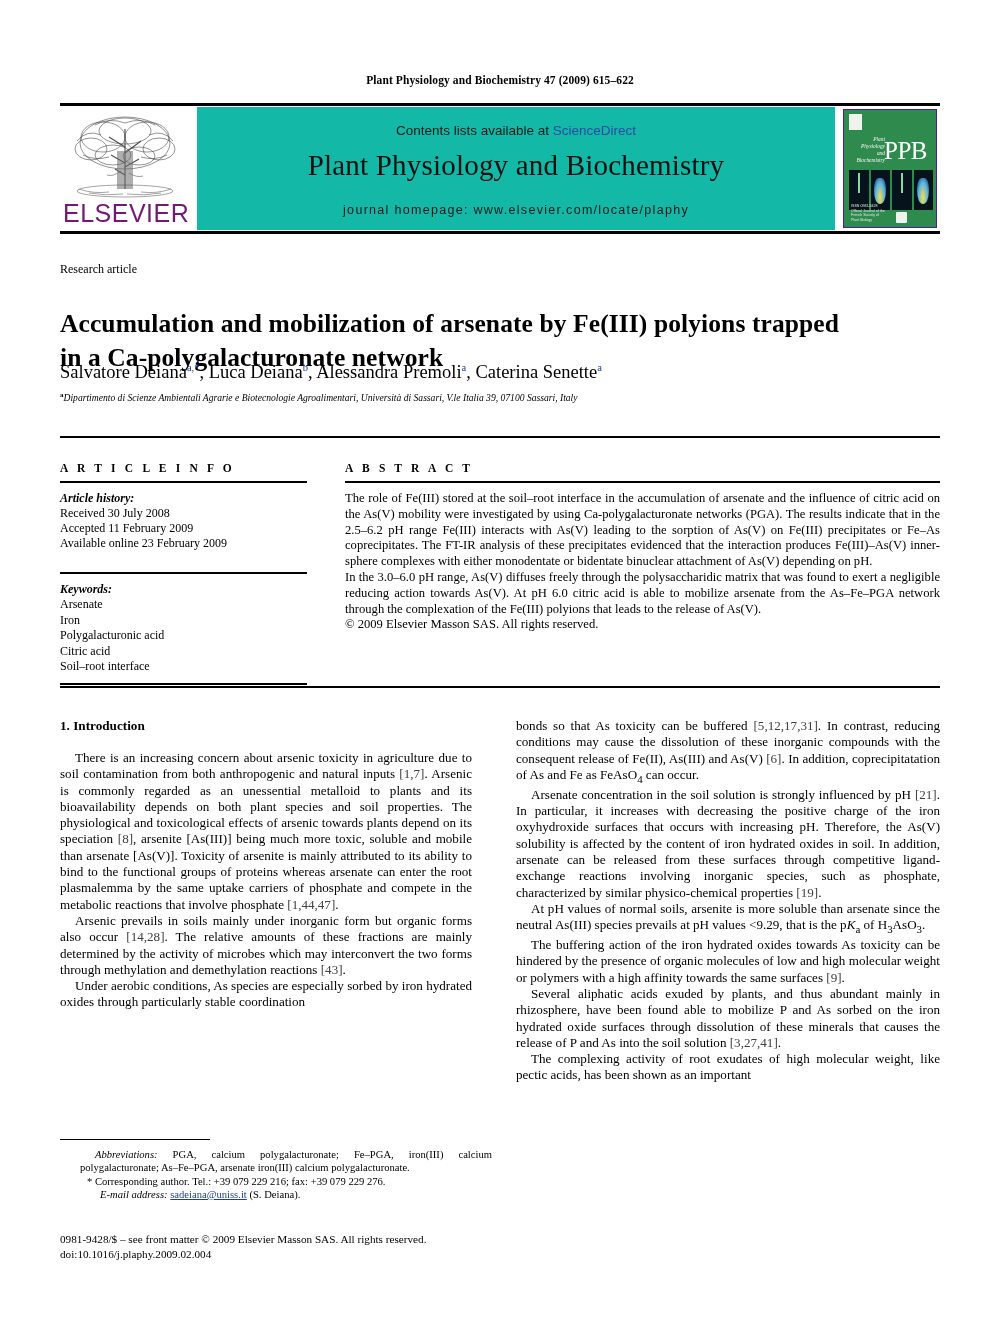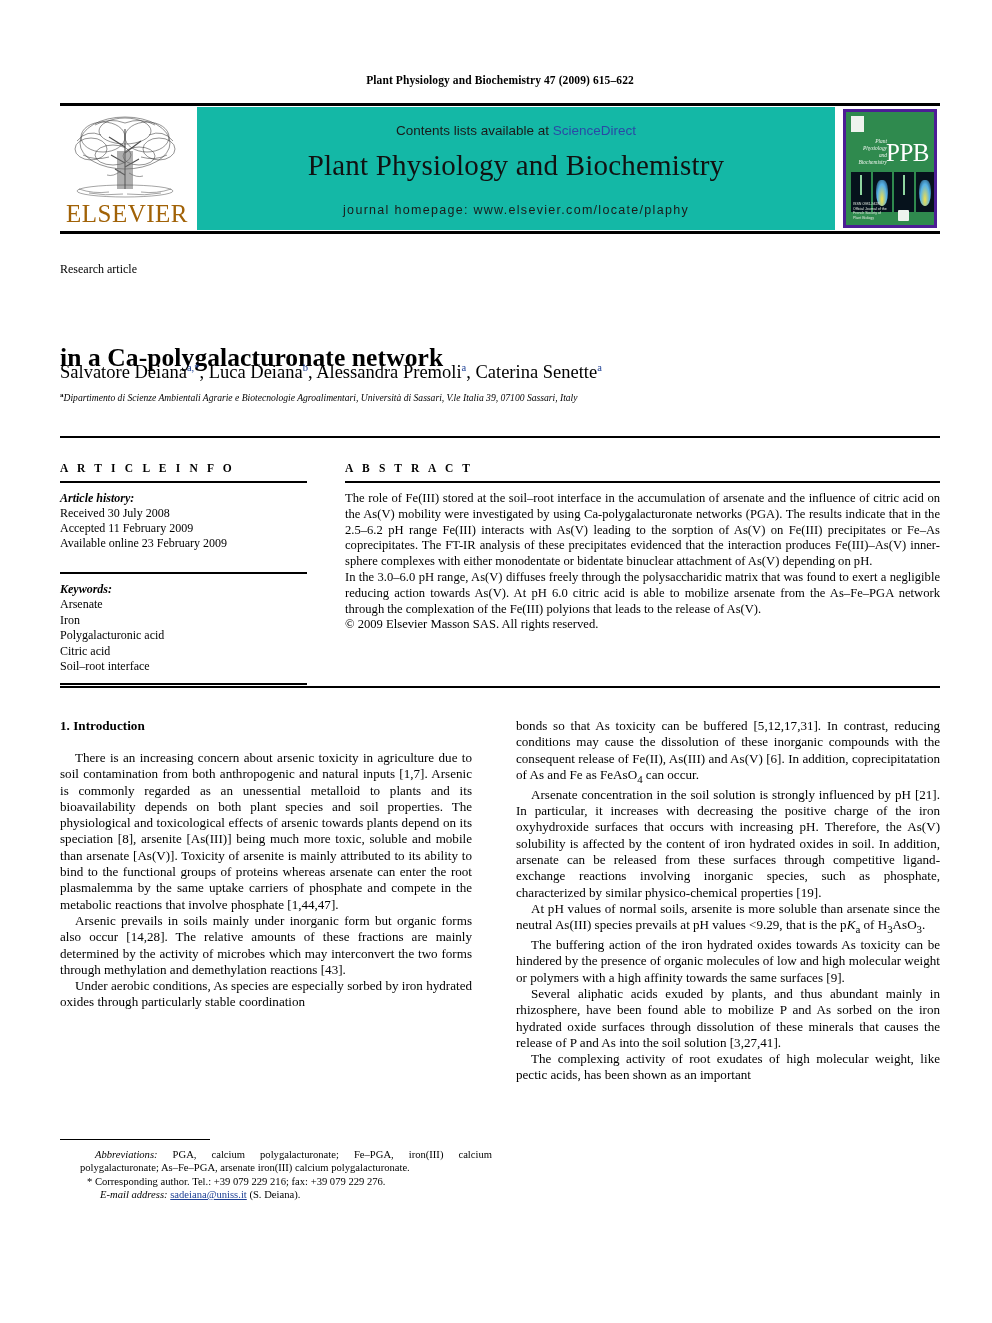--- a/index.html
+++ b/index.html
@@ -62,25 +62,25 @@
   }
   .elsevier-tree {
     position: absolute;
     left: 6px; top: 0;
     width: 112px; height: 90px;
   }
   .elsevier-word {
     position: absolute;
     left: 0; bottom: 0;
     width: 125px;
-    text-align: right;
-    font-family: Liberation Serif, serif;
+    text-align: center;
+    font-family: Liberation Sans, sans-serif;
     font-size: 25px;
     letter-spacing: 0.5px;
-    color: #a16207;
+    color: #701a75;
     line-height: 25px;
   }
 
   
   .sd-band {
     position: absolute;
     left: 137px; top: 4px;
     width: 638px; height: 123px;
     background: #14b8a6;
   }
@@ -116,21 +116,21 @@
     letter-spacing: 1.3px;
     color: #1a1a1a;
   }
 
   
   .ppb-cover {
     position: absolute;
     left: 783px; top: 6px;
     width: 94px; height: 119px;
     background: #2f8a4e;
-    border: 3px solid #4c1d95;
+    border: 1px solid #4c1d95;
     box-sizing: border-box;
     overflow: hidden;
   }
   .ppb-elsevier-mark {
     position: absolute;
     left: 5px; top: 4px;
     width: 13px; height: 16px;
     background: #eef3ee;
   }
   .ppb-mini-title {
@@ -360,21 +360,21 @@
     font-size: 13.1px;
     line-height: 16.3px;
     text-align: justify;
     text-indent: 15px;
     color: #000;
   }
   .body-p.first {
     text-indent: 15px;
   }
   .ref {
-    color: #000000;
+    color: #404040;
   }
 
   
   .footnote-rule {
     position: absolute;
     left: 60px; top: 1139px;
     width: 150px; height: 1px;
     background: #000;
   }
   .footnotes {
@@ -508,21 +508,21 @@
         <div>Plant Biology</div>
       </div>
       <div class="ppb-footer-logo"></div>
     </div>
 
     <div class="rule-thick-bottom"></div>
   </div>
 
   <div class="article-type">Research article</div>
 
-  <h1 class="article-title"><br><span>in a Ca-polygalacturonate network</span></h1>
+  <h1 class="article-title"><span>Accumulation and mobilization of arsenate by Fe(III) polyions trapped</span><br><span>in a Ca-polygalacturonate network</span></h1>
 
   <div class="authors" id="author-list"><span>Salvatore Deiana<sup>a,*</sup></span>, <span>Luca Deiana<sup>b</sup></span>, <span>Alessandra Premoli<sup>a</sup></span>, <span>Caterina Senette<sup>a</sup></span></div>
 
   <div class="affiliations" id="affiliation-list">
       <div><sup>a</sup>Dipartimento di Scienze Ambientali Agrarie e Biotecnologie Agroalimentari, Università di Sassari, V.le Italia 39, 07100 Sassari, Italy</div>
     </div>
 
   <div class="rule-under-aff"></div>
 
   <div class="info-col">
@@ -572,15 +572,17 @@
   </div>
 
   <div class="footnote-rule"></div>
   <div class="footnotes">
     <p class="fn-abbrev" id="fn-abbrev"><em>Abbreviations:</em> PGA, calcium polygalacturonate; Fe–PGA, iron(III) calcium polygalacturonate; As–Fe–PGA, arsenate iron(III) calcium polygalacturonate.</p>
     <p class="fn-corr">* Corresponding author. Tel.: +39 079 229 216; fax: +39 079 229 276.</p>
     <p class="fn-email" id="fn-email"><em>E-mail address:</em> <a class="fn-link" href="#">sadeiana@uniss.it</a> (S. Deiana).</p>
   </div>
 
   <div class="imprint">
+    <div>0981-9428/$ – see front matter © 2009 Elsevier Masson SAS. All rights reserved.</div>
+    <div>doi:10.1016/j.plaphy.2009.02.004</div>
   </div>
 
 </div>
 
 </body></html>

